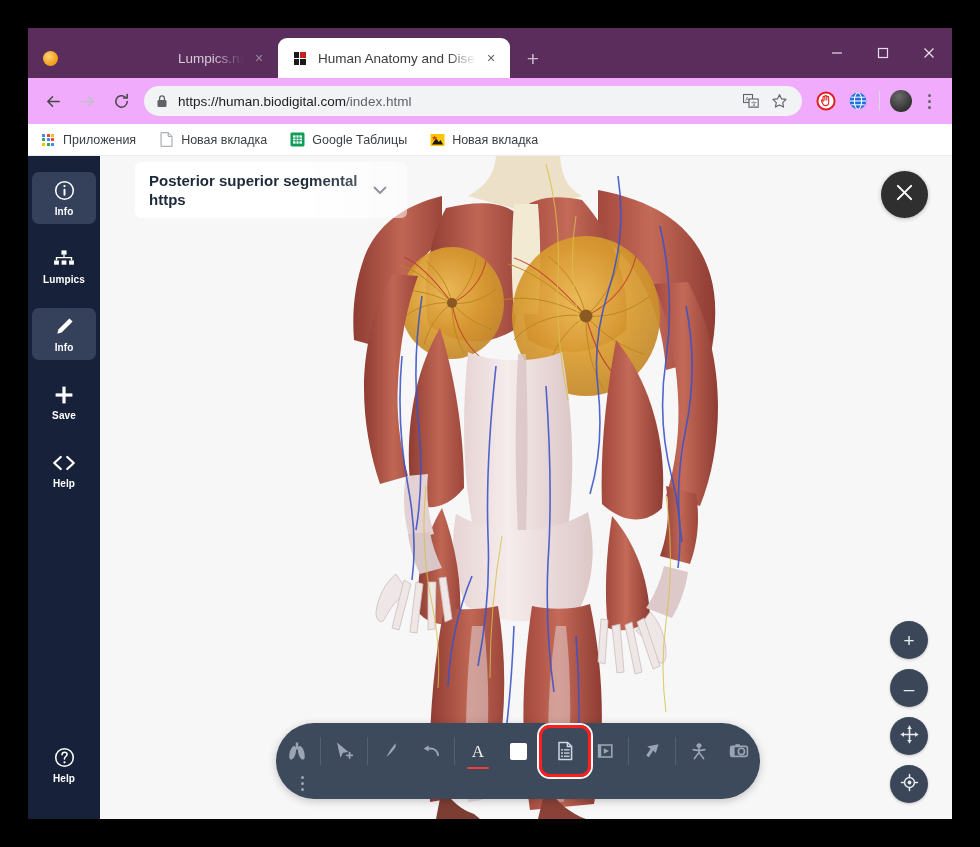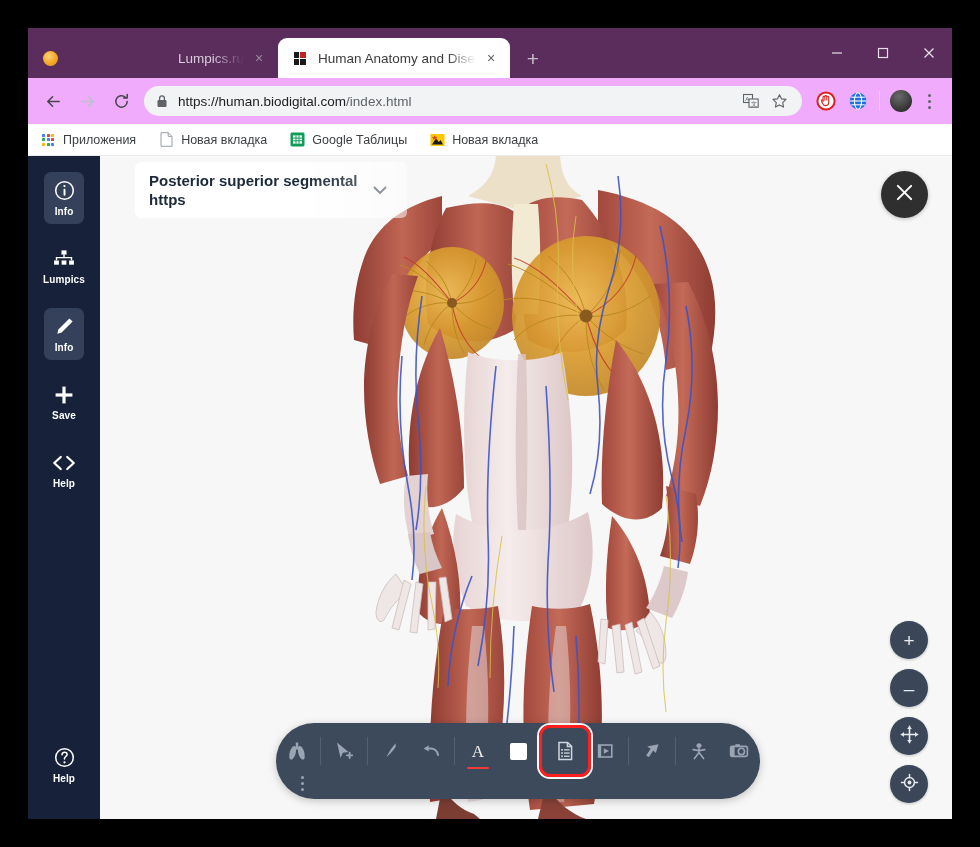--- a/index.html
+++ b/index.html
@@ -117,21 +117,21 @@
 
   
   .app{position:relative;height:663px;background:#f6f6f6;overflow:hidden;}
 
   .sidebar{
     position:absolute;left:0;top:0;width:72px;height:100%;
     background:#17223a;
     display:flex;flex-direction:column;align-items:center;
   }
   .side-item{
-    width:40px;height:52px;margin-top:16px;border-radius:7px;
+    width:64px;height:52px;margin-top:16px;border-radius:7px;
     display:flex;flex-direction:column;align-items:center;justify-content:center;
     color:#fff;
   }
   .side-item.active{background:#35405a;}
   .side-item .silabel{font-size:10px;margin-top:4px;font-weight:bold;letter-spacing:.1px;}
   .side-item .siicon{height:22px;display:flex;align-items:center;justify-content:center;}
   .side-help{margin-top:auto;margin-bottom:28px;}
 
   .viewer{position:absolute;left:72px;top:0;right:0;bottom:0;overflow:hidden;background:#f7f7f7;}
 

